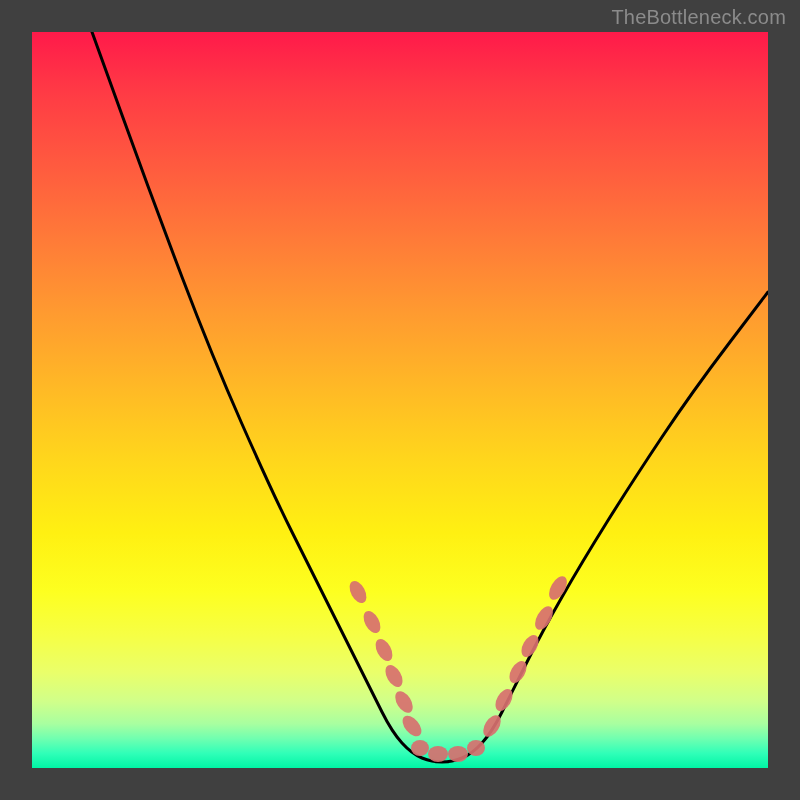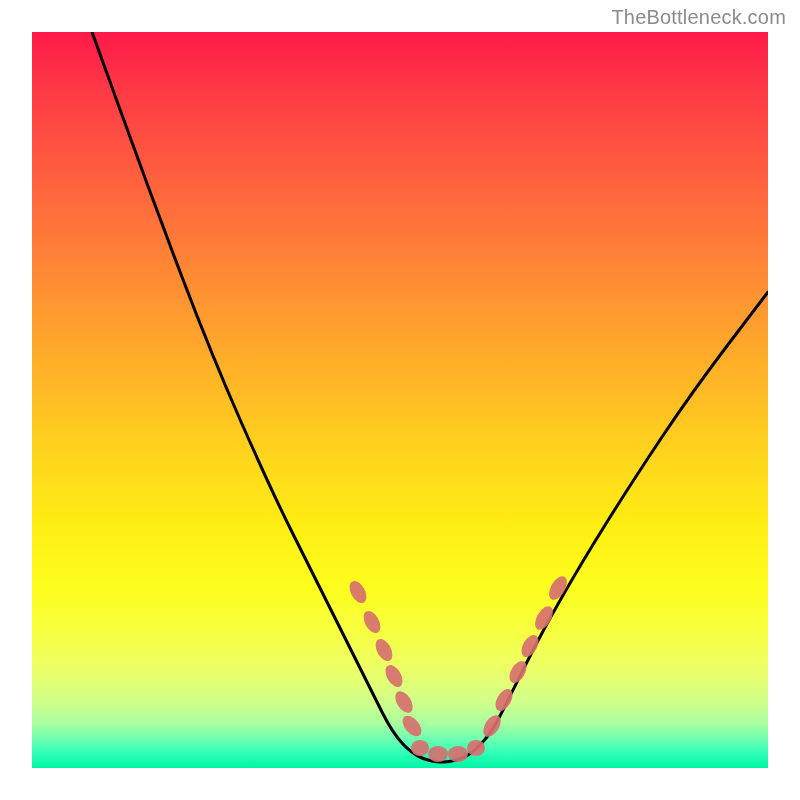--- a/index.html
+++ b/index.html
@@ -8,21 +8,21 @@
     width: 800px;
     height: 800px;
     background: #000;
     overflow: hidden;
     font-family: Arial, Helvetica, sans-serif;
   }
   .frame {
     position: absolute;
     top: 0; left: 0;
     width: 800px; height: 800px;
-    background: #ffffff;
+    background: #404040;
   }
   .plot-area {
     position: absolute;
     top: 32px;
     left: 32px;
     width: 736px;
     height: 736px;
     overflow: hidden;
   }
   .gradient-bg {

